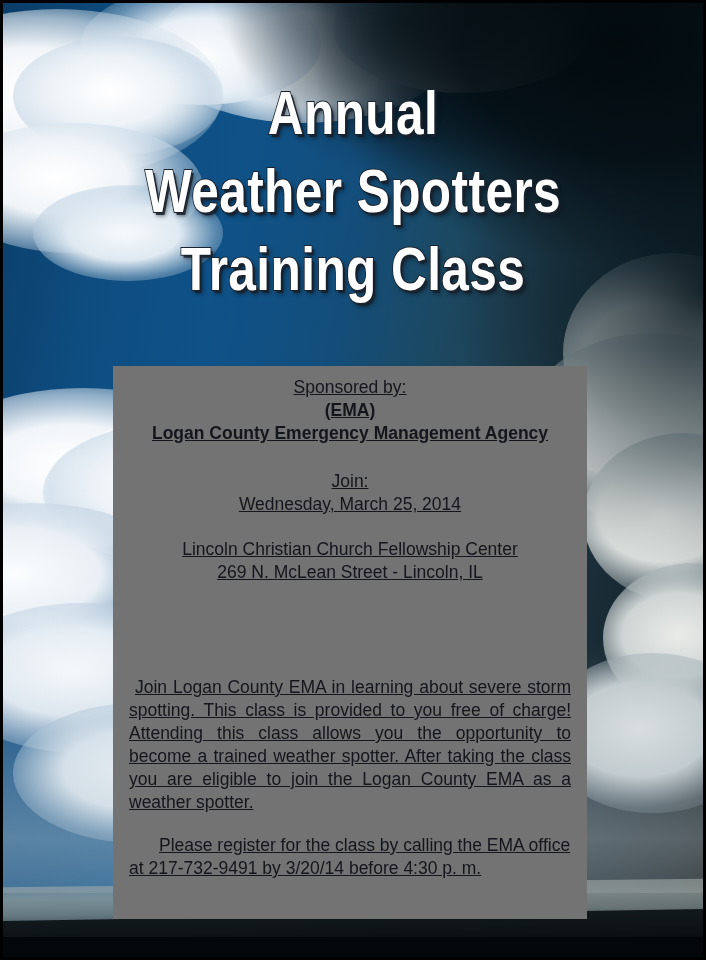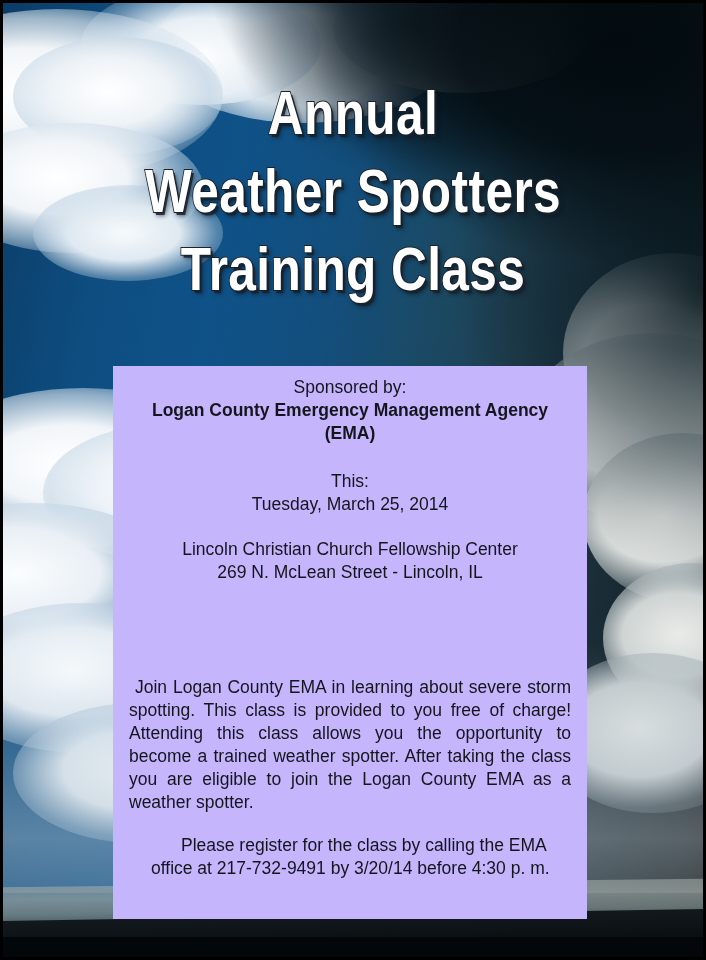--- a/index.html
+++ b/index.html
@@ -169,40 +169,41 @@
     white-space: nowrap;
   }
 
   
   .panel {
     position: absolute;
     left: 113px;
     top: 366px;
     width: 474px;
     height: 553px;
-    background: #c4b5fd;
+    background: #737373;
     box-sizing: border-box;
     padding: 10px 16px 0 16px;
     color: #14161c;
     font-size: 17.5px;
     line-height: 23px;
+    text-decoration: underline;
   }
 
   .center { text-align: center; }
   .bold   { font-weight: bold; }
   .justify {
     text-align: justify;
     text-justify: inter-word;
   }
   .blk { margin: 0; }
   .gap-lg { height: 25px; }
   .gap-md { height: 22px; }
   .gap-sm { height: 20px; }
   .indent-first { text-indent: 6px; margin-top: 48px; }
-  .indent-reg { text-indent: 30px; margin-left: 22px; }
+  .indent-reg { text-indent: 30px; }
 </style>
 </head>
 <body>
 
 <div id="flyer">
 
   <div class="sky">
     <div class="sky-base"></div>
 
     <div class="cloud c-m1"></div>
@@ -234,27 +235,27 @@
 
   <div class="title-block">
     <span class="title-line">Annual</span>
     <span class="title-line">Weather Spotters</span>
     <span class="title-line">Training Class</span>
   </div>
 
   <div class="panel">
 
     <p class="blk center">Sponsored by:</p>
+    <p class="blk center bold">(EMA)</p>
     <p class="blk center bold">Logan County Emergency Management Agency</p>
-    <p class="blk center bold">(EMA)</p>
 
     <div class="gap-lg"></div>
 
-    <p class="blk center">This:</p>
-    <p class="blk center">Tuesday, March 25, 2014</p>
+    <p class="blk center">Join:</p>
+    <p class="blk center">Wednesday, March 25, 2014</p>
 
     <div class="gap-md"></div>
 
     <p class="blk center">Lincoln Christian Church Fellowship Center</p>
     <p class="blk center">269 N. McLean Street - Lincoln, IL</p>
 
     <div class="gap-md"></div>
 
 
     <div class="gap-md"></div>

